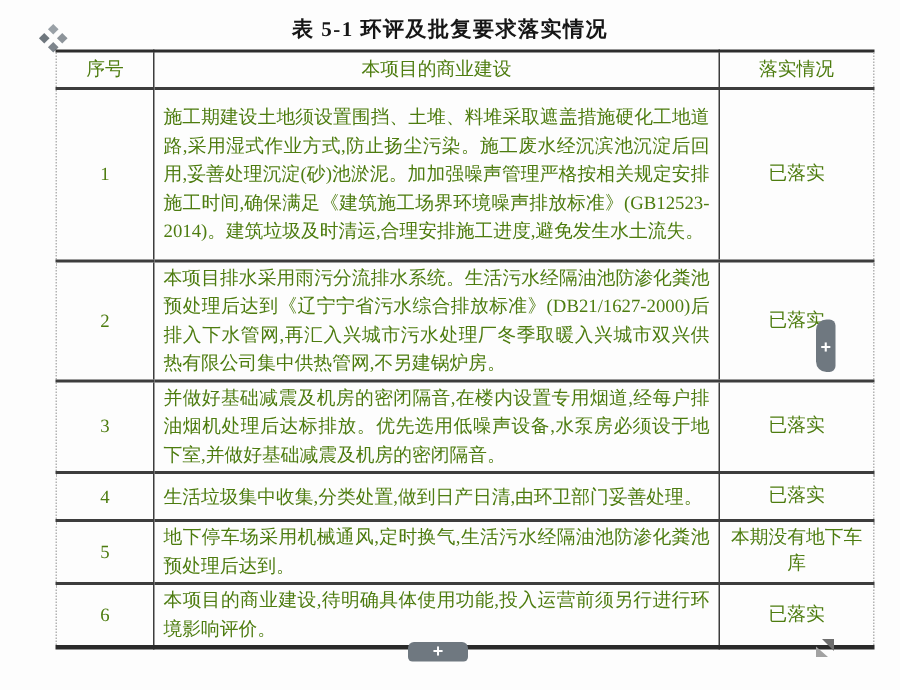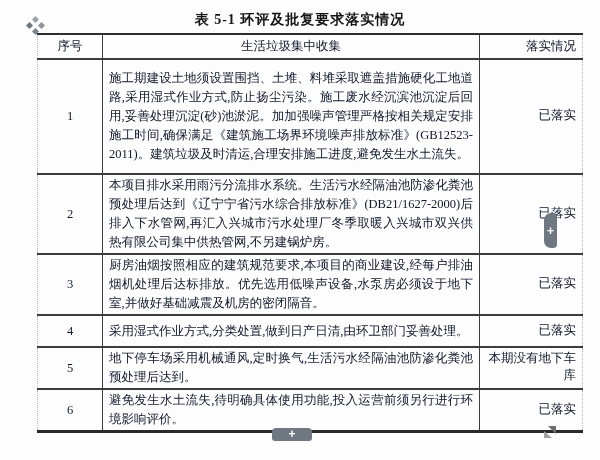--- a/index.html
+++ b/index.html
@@ -25,25 +25,25 @@
     font-size:12.5px;
   }
   .eia-table td,.eia-table th{
     border-left:1px solid #3d3d3d;
     border-right:1px solid #3d3d3d;
     border-top:2px solid #3d3d3d;
     border-bottom:2px solid #3d3d3d;
     padding:1px 6px;
     vertical-align:middle;
     font-weight:normal;
-    color:#0f172a;
+    color:#4d7c0f;
     overflow:hidden;
   }
   .eia-table td:first-child,.eia-table th:first-child{border-left:none;}
-  .eia-table td:last-child,.eia-table th:last-child{border-right:none;text-align:right;}
+  .eia-table td:last-child,.eia-table th:last-child{border-right:none;}
   .eia-table tr:first-child th{border-top:none;}
   .eia-table tr:last-child td{border-bottom:none;}
   .col-no{width:52px;}
   .col-req{width:364px;}
   .col-status{width:90px;}
   .cell-center{text-align:center;}
   .cell-req{
     text-align:justify;text-justify:inter-ideograph;
     line-height:19px;padding:2px 7px;
   }
@@ -88,51 +88,51 @@
   <i class="d-top"></i>
   <i class="d-left"></i>
   <i class="d-right"></i>
   <i class="d-bottom"></i>
 </div>
 
 <table class="eia-table">
   <tbody>
       <tr class="hdr-row">
     <th class="col-no cell-center">序号</th>
-    <th class="col-req cell-center">生活垃圾集中收集</th>
+    <th class="col-req cell-center">本项目的商业建设</th>
     <th class="col-status cell-center">落实情况</th>
   </tr>
   <tr class="r1">
     <td class="cell-center">1</td>
-    <td class="cell-req">施工期建设土地须设置围挡、土堆、料堆采取遮盖措施硬化工地道路,采用湿式作业方式,防止扬尘污染。施工废水经沉滨池沉淀后回用,妥善处理沉淀(砂)池淤泥。加加强噪声管理严格按相关规定安排施工时间,确保满足《建筑施工场界环境噪声排放标准》(GB12523-2011)。建筑垃圾及时清运,合理安排施工进度,避免发生水土流失。</td>
+    <td class="cell-req">施工期建设土地须设置围挡、土堆、料堆采取遮盖措施硬化工地道路,采用湿式作业方式,防止扬尘污染。施工废水经沉滨池沉淀后回用,妥善处理沉淀(砂)池淤泥。加加强噪声管理严格按相关规定安排施工时间,确保满足《建筑施工场界环境噪声排放标准》(GB12523-2014)。建筑垃圾及时清运,合理安排施工进度,避免发生水土流失。</td>
     <td class="status-cell">已落实</td>
   </tr>
   <tr class="r2">
     <td class="cell-center">2</td>
     <td class="cell-req">本项目排水采用雨污分流排水系统。生活污水经隔油池防渗化粪池预处理后达到《辽宁宁省污水综合排放标准》(DB21/1627-2000)后排入下水管网,再汇入兴城市污水处理厂冬季取暖入兴城市双兴供热有限公司集中供热管网,不另建锅炉房。</td>
     <td class="status-cell">已落实</td>
   </tr>
   <tr class="r3">
     <td class="cell-center">3</td>
-    <td class="cell-req">厨房油烟按照相应的建筑规范要求,本项目的商业建设,经每户排油烟机处理后达标排放。优先选用低噪声设备,水泵房必须设于地下室,并做好基础减震及机房的密闭隔音。</td>
+    <td class="cell-req">并做好基础减震及机房的密闭隔音,在楼内设置专用烟道,经每户排油烟机处理后达标排放。优先选用低噪声设备,水泵房必须设于地下室,并做好基础减震及机房的密闭隔音。</td>
     <td class="status-cell">已落实</td>
   </tr>
   <tr class="r4">
     <td class="cell-center">4</td>
-    <td class="cell-req">采用湿式作业方式,分类处置,做到日产日清,由环卫部门妥善处理。</td>
+    <td class="cell-req">生活垃圾集中收集,分类处置,做到日产日清,由环卫部门妥善处理。</td>
     <td class="status-cell">已落实</td>
   </tr>
   <tr class="r5">
     <td class="cell-center">5</td>
     <td class="cell-req">地下停车场采用机械通风,定时换气,生活污水经隔油池防渗化粪池预处理后达到。</td>
     <td class="status-cell">本期没有地下车库</td>
   </tr>
   <tr class="r6">
     <td class="cell-center">6</td>
-    <td class="cell-req">避免发生水土流失,待明确具体使用功能,投入运营前须另行进行环境影响评价。</td>
+    <td class="cell-req">本项目的商业建设,待明确具体使用功能,投入运营前须另行进行环境影响评价。</td>
     <td class="status-cell">已落实</td>
   </tr>
 </tbody>
   </table>
 
 <div class="handle handle-right">
   <span>+</span>
 </div>
 
 <div class="handle handle-bottom">

